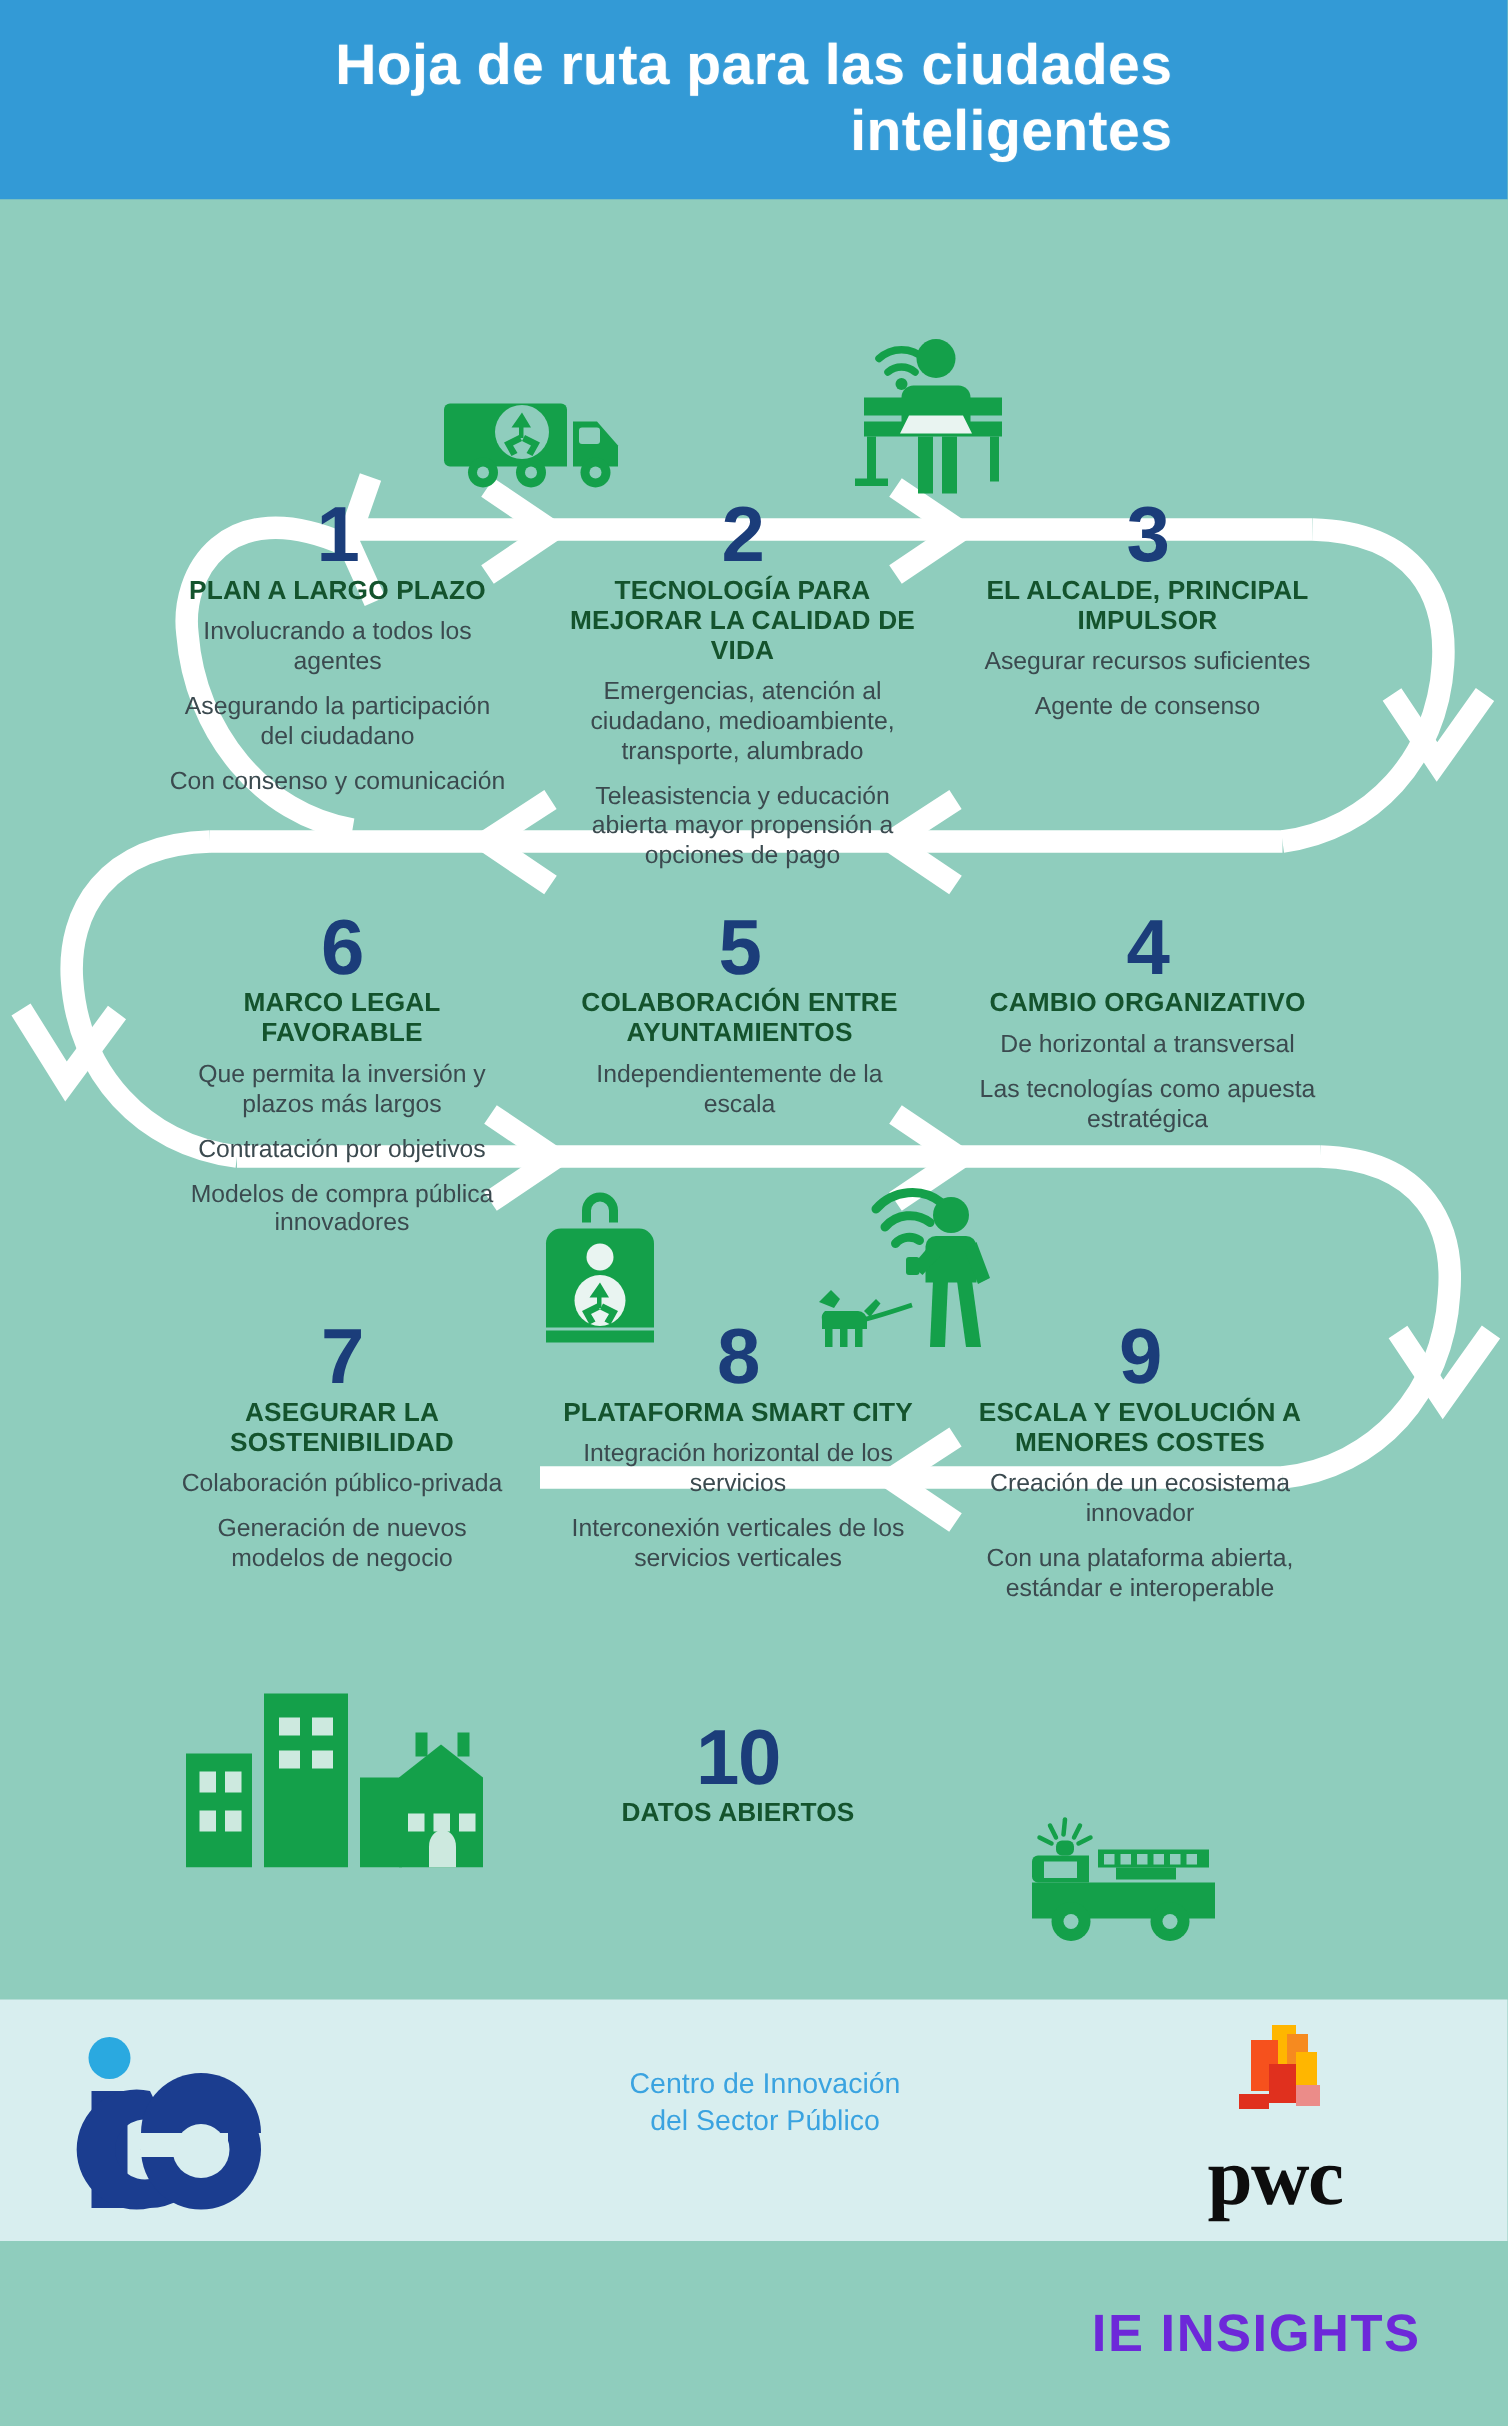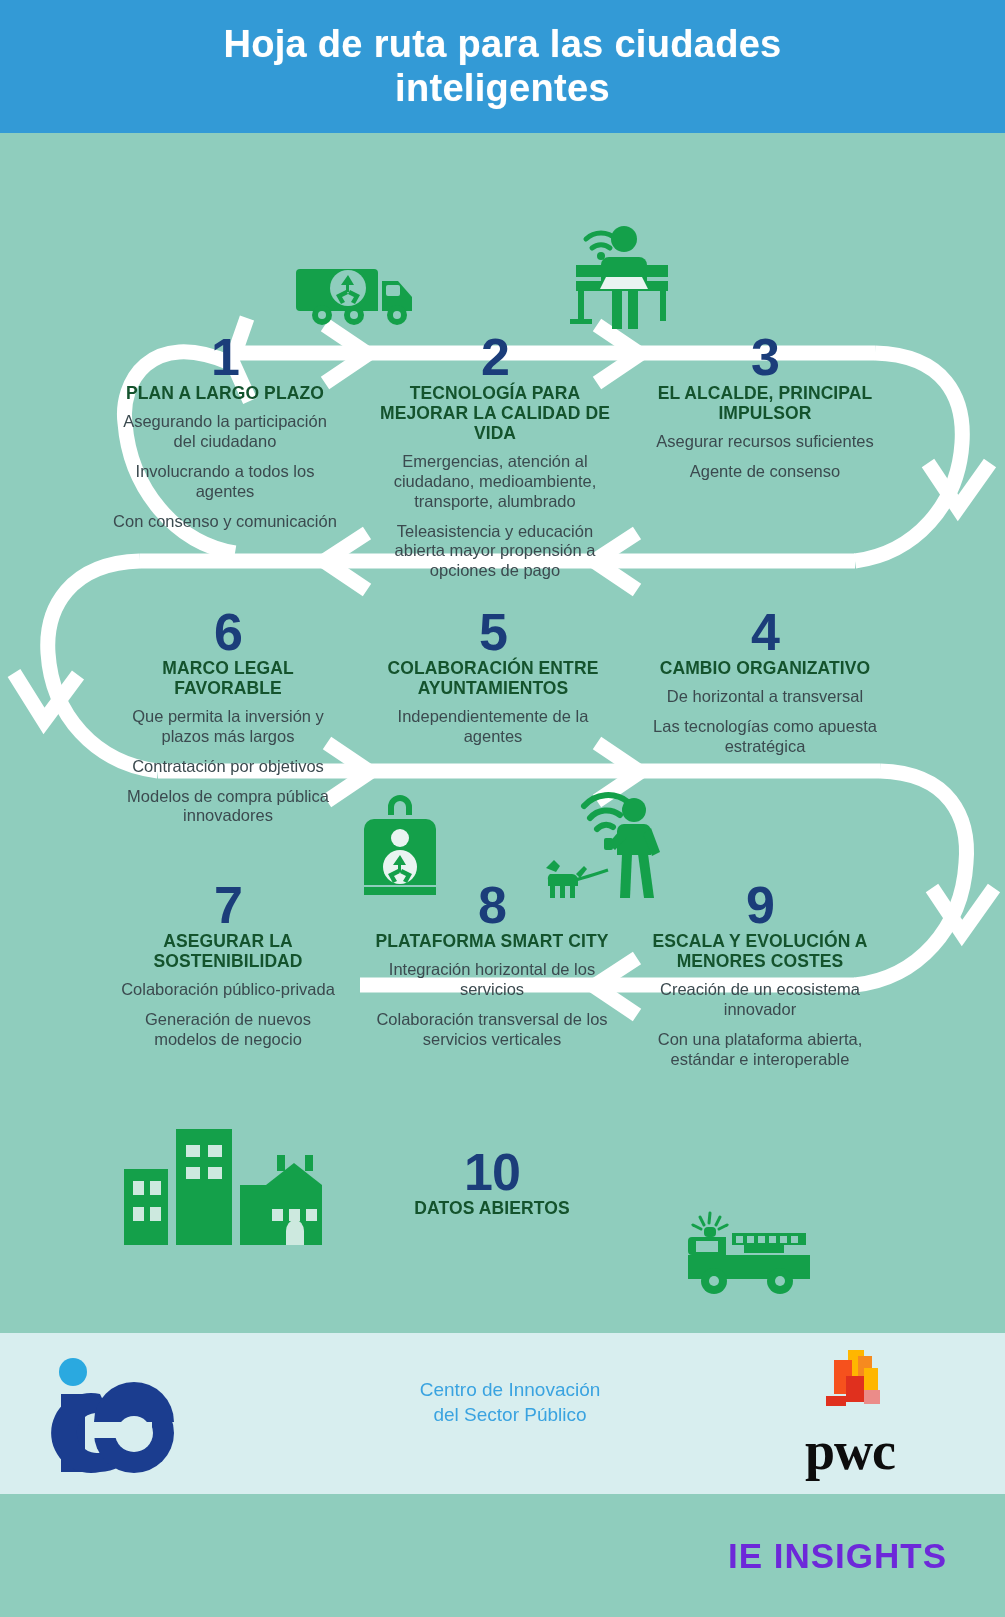--- a/index.html
+++ b/index.html
@@ -8,21 +8,21 @@
     background:#8fcdbd;
     font-family:"Liberation Sans",sans-serif;
     overflow:hidden;position:relative;
   }
   .header{
     position:absolute;left:0;top:0;width:1005px;height:133px;
     background:#339ad6;display:flex;align-items:center;justify-content:center;
   }
   .header h1{
     margin:0;color:#ffffff;font-size:38px;font-weight:bold;
-    text-align:center;line-height:1.15;letter-spacing:.3px;
+    text-align:right;line-height:1.15;letter-spacing:.3px;
     text-shadow:0 0 1px rgba(255,255,255,.4);
   }
   .canvas{
     position:absolute;left:0;top:133px;width:1005px;height:1200px;
     background:#8fcdbd;overflow:hidden;
   }
   #flow{position:absolute;left:0;top:0;width:1005px;height:1200px;}
 
   .step{position:absolute;text-align:center;}
   .num{
@@ -269,22 +269,22 @@
           <circle cx="26" cy="70" r="5" fill="#8fcdbd"></circle>
         <circle cx="92" cy="70" r="13"></circle>
           <circle cx="92" cy="70" r="5" fill="#8fcdbd"></circle>
       </g>
     </svg>
   </div>
 
   <div class="step" style="left:110px;top:200px;width:230px;">
     <div class="num">1</div>
     <div class="ttl">PLAN A LARGO PLAZO</div>
+    <div class="bul">Involucrando a todos los agentes</div>
     <div class="bul">Asegurando la participación del ciudadano</div>
-    <div class="bul">Involucrando a todos los agentes</div>
     <div class="bul">Con consenso y comunicación</div>
   </div>
 
   <div class="step" style="left:370px;top:200px;width:250px;">
     <div class="num">2</div>
     <div class="ttl">TECNOLOGÍA PARA MEJORAR LA CALIDAD DE VIDA</div>
     <div class="bul">Emergencias, atención al ciudadano, medioambiente, transporte, alumbrado</div>
     <div class="bul">Teleasistencia y educación abierta mayor propensión a opciones de pago</div>
   </div>
 
@@ -299,42 +299,42 @@
     <div class="num">6</div>
     <div class="ttl">MARCO LEGAL FAVORABLE</div>
     <div class="bul">Que permita la inversión y plazos más largos</div>
     <div class="bul">Contratación por objetivos</div>
     <div class="bul">Modelos de compra pública innovadores</div>
   </div>
 
   <div class="step" style="left:378px;top:475px;width:230px;">
     <div class="num">5</div>
     <div class="ttl">COLABORACIÓN ENTRE AYUNTAMIENTOS</div>
-    <div class="bul">Independientemente de la agentes</div>
+    <div class="bul">Independientemente de la escala</div>
   </div>
 
   <div class="step" style="left:645px;top:475px;width:240px;">
     <div class="num">4</div>
     <div class="ttl">CAMBIO ORGANIZATIVO</div>
     <div class="bul">De horizontal a transversal</div>
     <div class="bul">Las tecnologías como apuesta estratégica</div>
   </div>
 
   <div class="step" style="left:112px;top:748px;width:232px;">
     <div class="num">7</div>
     <div class="ttl">ASEGURAR LA SOSTENIBILIDAD</div>
     <div class="bul">Colaboración público-privada</div>
     <div class="bul">Generación de nuevos modelos de negocio</div>
   </div>
 
   <div class="step" style="left:372px;top:748px;width:240px;">
     <div class="num">8</div>
     <div class="ttl">PLATAFORMA SMART CITY</div>
     <div class="bul">Integración horizontal de los servicios</div>
-    <div class="bul">Colaboración transversal de los servicios verticales</div>
+    <div class="bul">Interconexión verticales de los servicios verticales</div>
   </div>
 
   <div class="step" style="left:636px;top:748px;width:248px;">
     <div class="num">9</div>
     <div class="ttl">ESCALA Y EVOLUCIÓN A MENORES COSTES</div>
     <div class="bul">Creación de un ecosistema innovador</div>
     <div class="bul">Con una plataforma abierta, estándar e interoperable</div>
   </div>
 
   <div class="step" style="left:372px;top:1015px;width:240px;">

